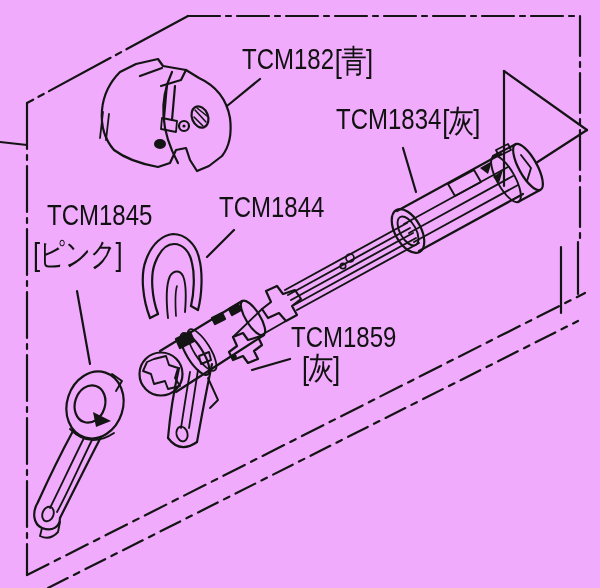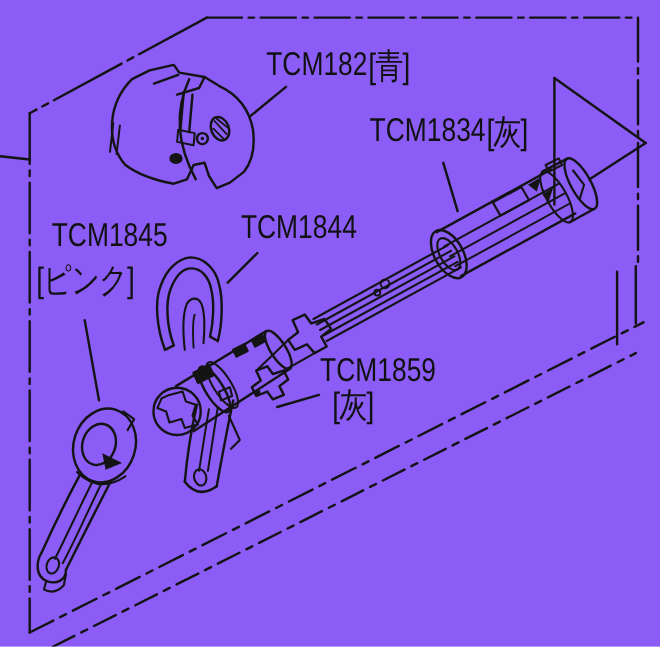--- a/index.html
+++ b/index.html
@@ -1,17 +1,17 @@
 <!DOCTYPE html>
 <html><head>
 <meta charset="utf-8">
 <style>
   html,body{margin:0;padding:0;background:#fff;}
   .stage{
-    position:relative;width:600px;height:588px;background:#8b5cf6;overflow:hidden;
+    position:relative;width:600px;height:588px;background:#f0abfc;overflow:hidden;
     font-family:"Liberation Sans",sans-serif;color:#111;
   }
   .stage svg{position:absolute;left:0;top:0;}
   .label{
     position:absolute;white-space:nowrap;line-height:1;
     transform:scaleX(0.80);transform-origin:left top;
     color:#111;font-weight:500;letter-spacing:0px;
   }
   .pn{font-size:30px;}
   .cn{font-size:32px;letter-spacing:-1px;}

